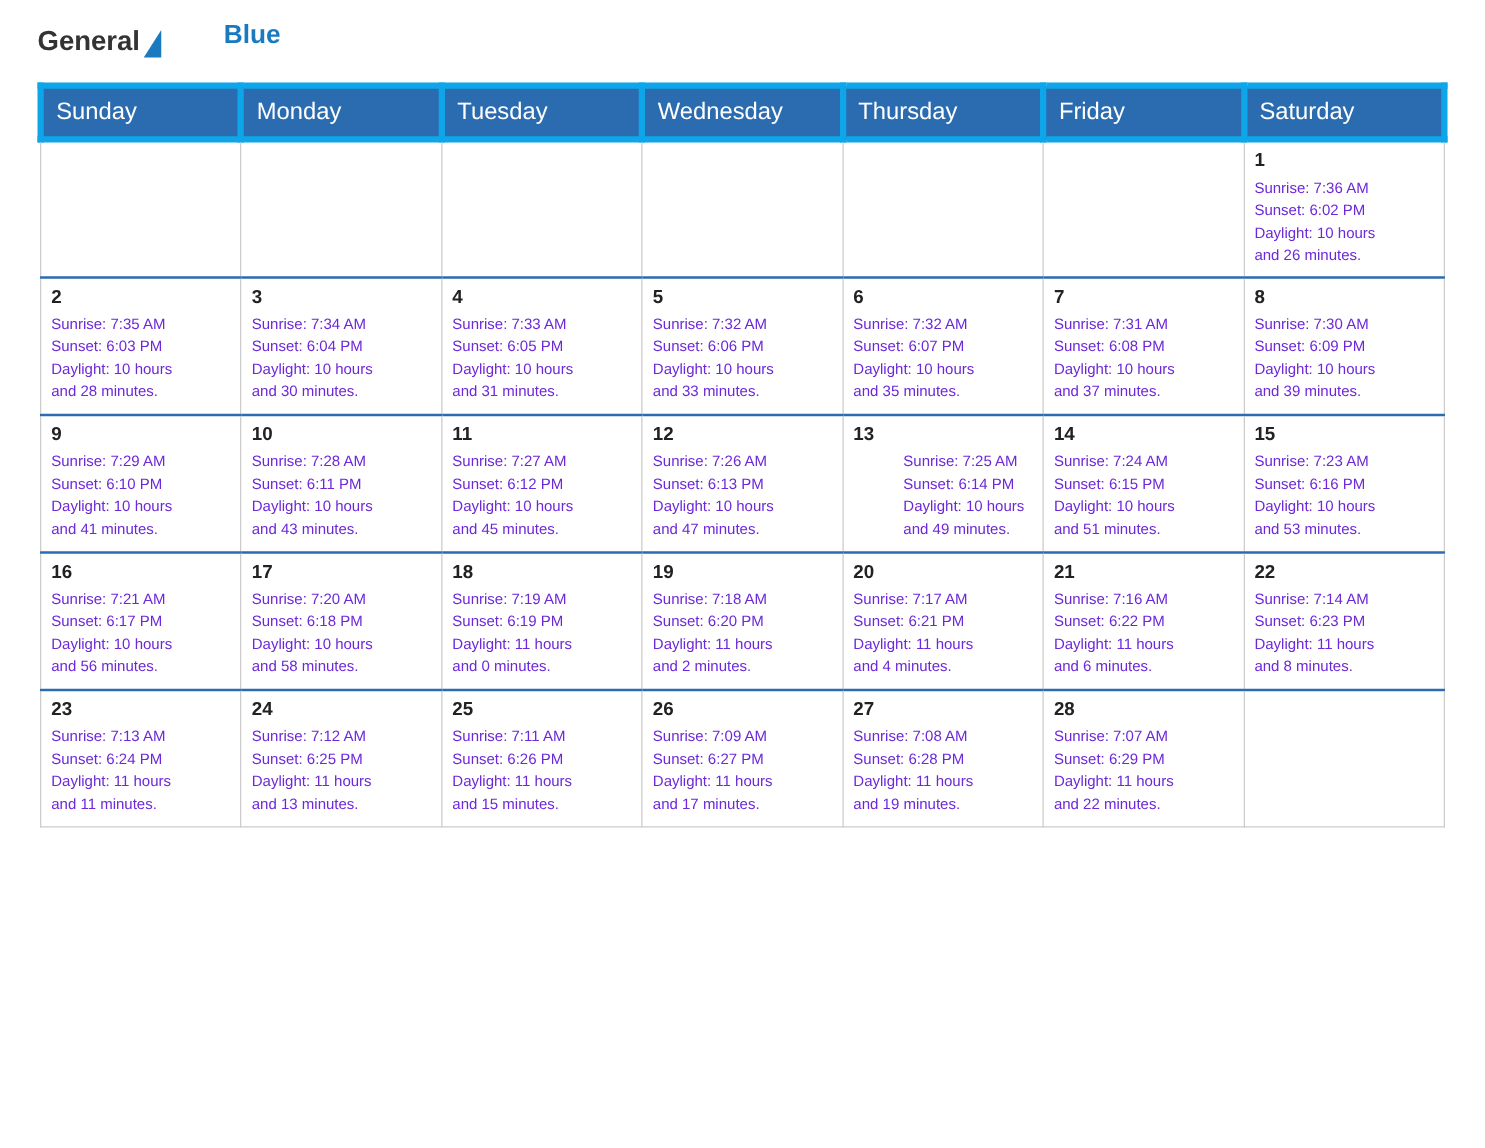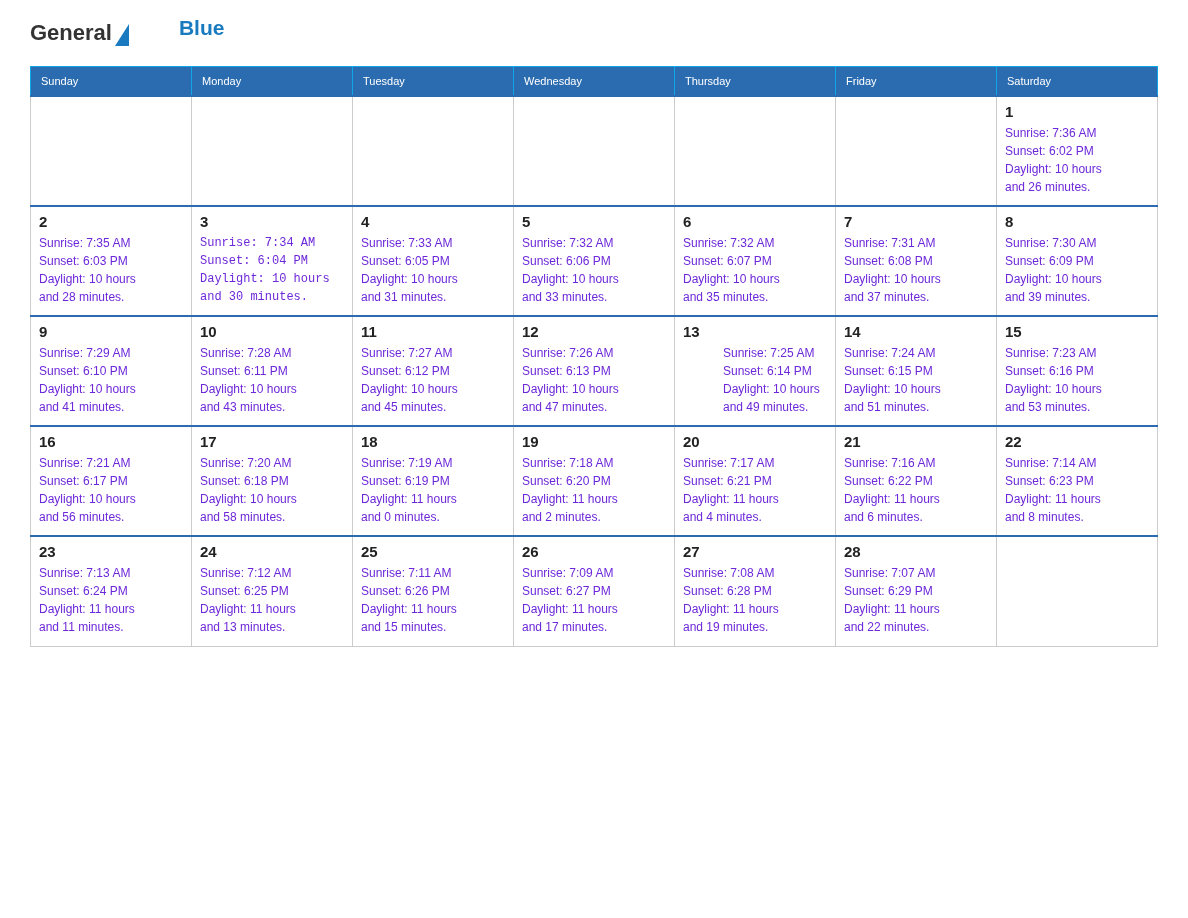--- a/index.html
+++ b/index.html
@@ -62,24 +62,24 @@
       margin-top: 4px;
     }
     .calendar-table {
       width: 100%;
       border-collapse: collapse;
       border: 1px solid #aaa;
     }
     .calendar-table th {
       background-color: #2b6cb0;
       color: #fff;
-      font-size: 11px;
+      font-size: 19px;
       font-weight: normal;
       padding: 8px 10px;
-      border: 1px solid #0ea5e9;
+      border: 5px solid #0ea5e9;
       text-align: left;
     }
     .calendar-table td {
       border: 1px solid #ccc;
       vertical-align: top;
       padding: 6px 8px;
       width: calc(100% / 7);
       height: 110px;
       font-size: 13px;
       color: #333;
@@ -148,21 +148,21 @@
       <tr class="week-row">
         <td>
           <span class="day-number">2</span>
           <div class="day-info" style="white-space: pre-line;">Sunrise: 7:35 AM
 Sunset: 6:03 PM
 Daylight: 10 hours
 and 28 minutes.</div>
         </td>
         <td>
           <span class="day-number">3</span>
-          <div class="day-info" style="white-space: pre-line; font-family: Liberation Mono, monospace;">Sunrise: 7:34 AM
+          <div class="day-info" style="white-space: pre-line;">Sunrise: 7:34 AM
 Sunset: 6:04 PM
 Daylight: 10 hours
 and 30 minutes.</div>
         </td>
         <td>
           <span class="day-number">4</span>
           <div class="day-info" style="white-space: pre-line;">Sunrise: 7:33 AM
 Sunset: 6:05 PM
 Daylight: 10 hours
 and 31 minutes.</div>

